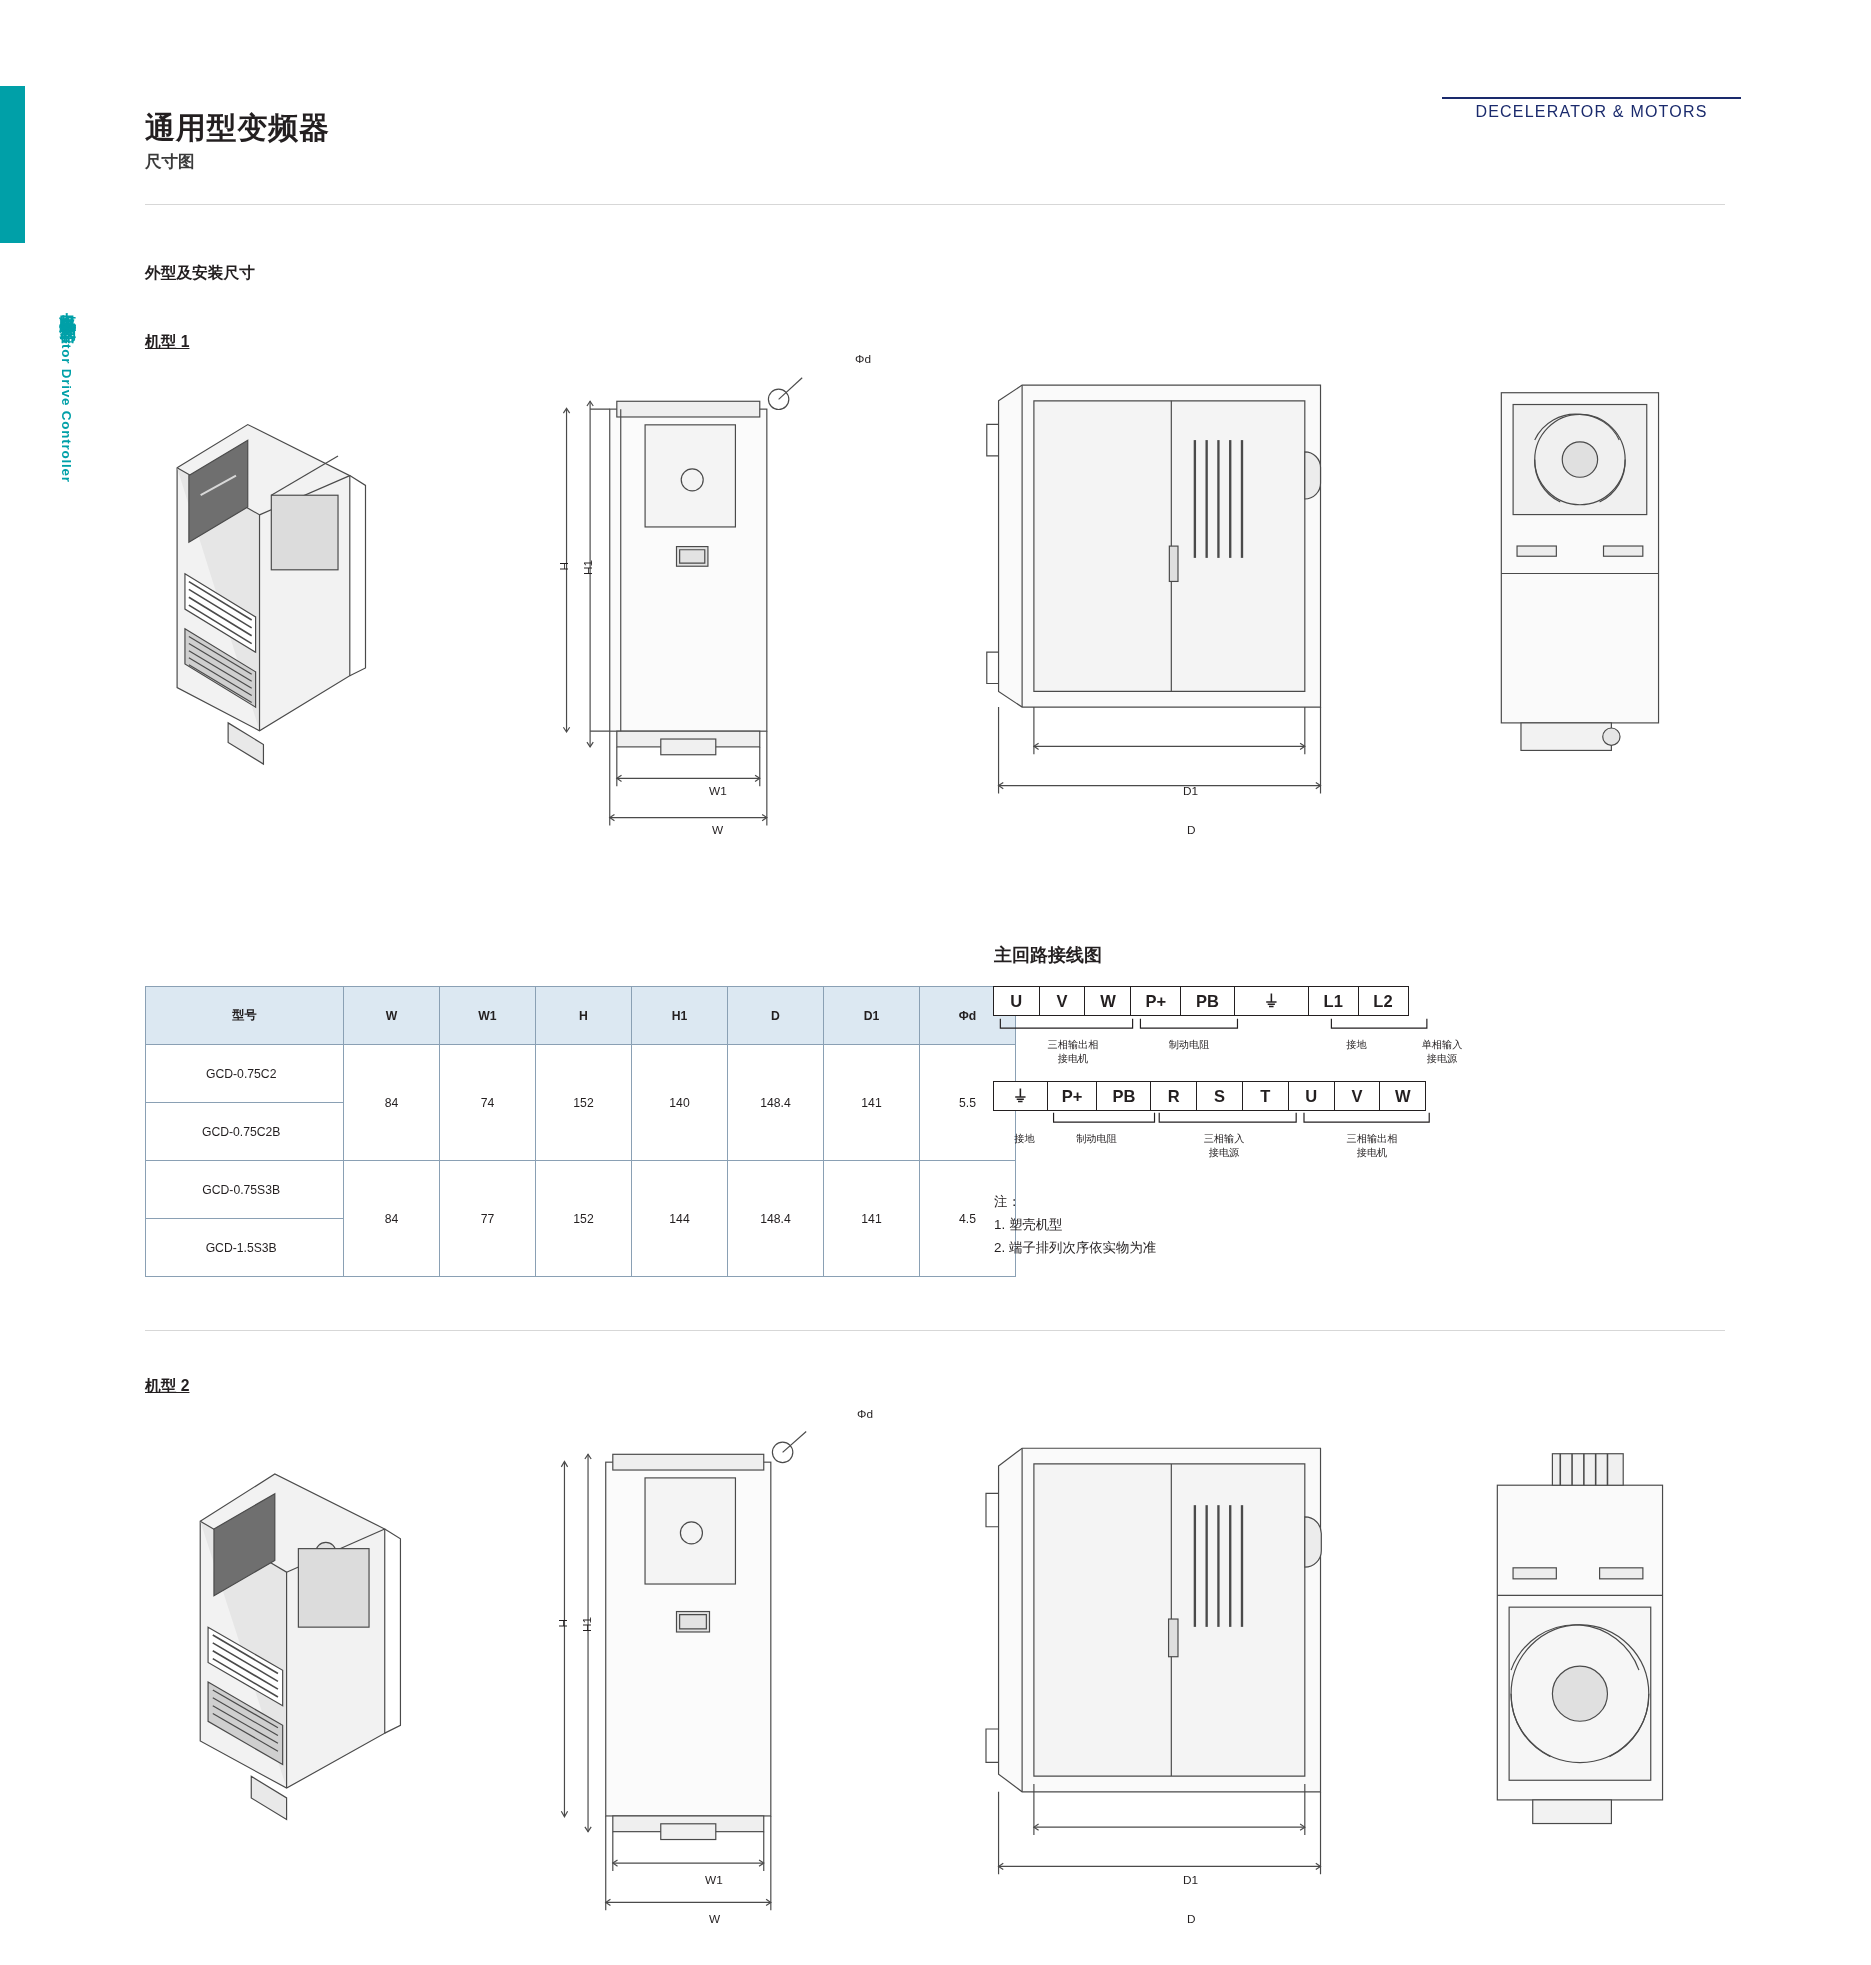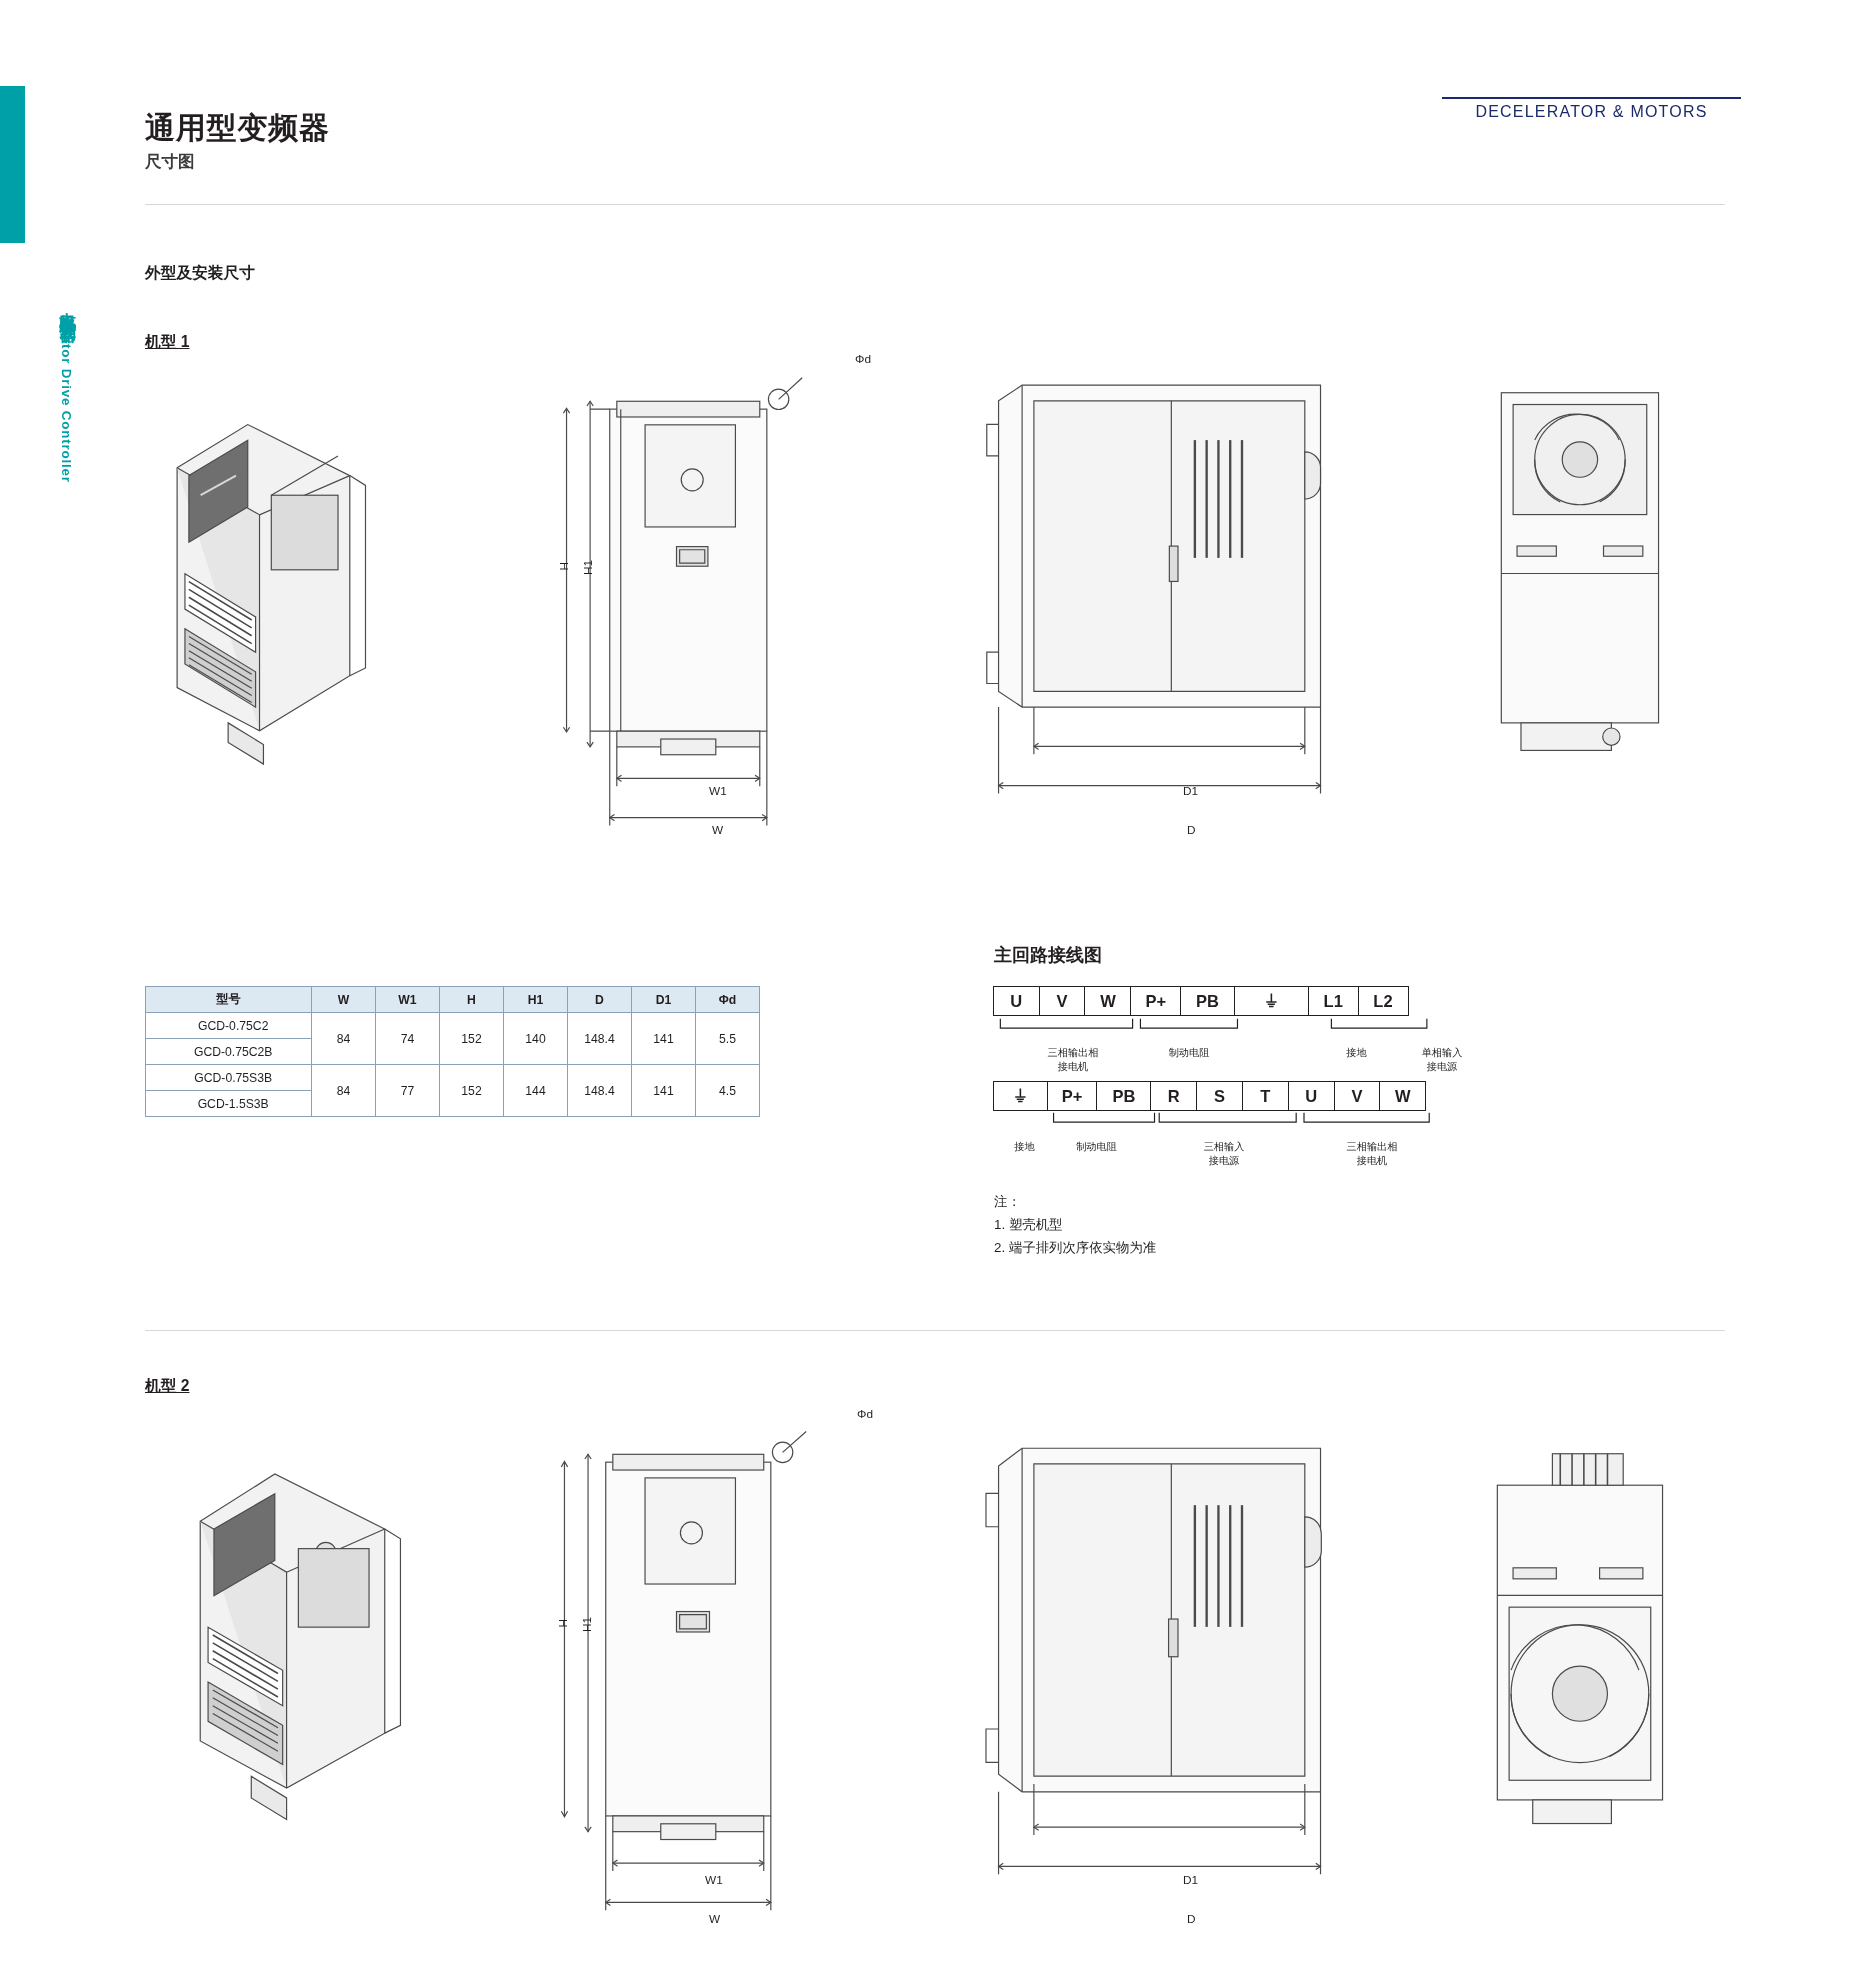--- a/index.html
+++ b/index.html
@@ -28,31 +28,31 @@
   .side-tab{position:absolute;left:59px;top:299px;width:35px;}
   .side-cn{writing-mode:vertical-rl;font-size:16.5px;font-weight:bold;color:#00a0a8;letter-spacing:2.4px;line-height:1.1;}
   .side-en{writing-mode:vertical-rl;font-size:13.4px;font-weight:bold;color:#00a0a8;letter-spacing:0.8px;margin-top:7px;}
 
   
   .sec-label{position:absolute;font-size:15.7px;font-weight:bold;}
   .model-label{position:absolute;font-size:15.7px;font-weight:bold;text-decoration:underline;}
 
   
   table.dim{position:absolute;border-collapse:collapse;font-size:12.2px;}
-  table.dim th,table.dim td{border:0.8px solid #8aa0b4;text-align:center;padding:0;height:25px;color:#231f20;}
+  table.dim th,table.dim td{border:0.8px solid #8aa0b4;text-align:center;padding:16px;height:25px;color:#231f20;}
   table.dim th{background:#dce8f2;font-weight:bold;}
   table.dim td.model{text-align:center;padding-left:9.4px;}
   .c-model{width:165px;} .c-n{width:63px;}
 
   
   .wd-title{position:absolute;font-size:18px;font-weight:bold;}
   .term-row{position:absolute;display:flex;}
   .term{border:1.2px solid #231f20;height:30px;min-width:36px;display:flex;align-items:center;justify-content:center;font-size:16.5px;font-weight:bold;margin-left:-1.2px;padding:0 5.5px;box-sizing:border-box;background:#fff;}
   .note{position:absolute;font-size:13.4px;line-height:1.7;}
-  .cap{position:absolute;font-size:10.2px;text-align:center;line-height:1.35;color:#231f20;margin-top:8px;}
+  .cap{position:absolute;font-size:10.2px;text-align:center;line-height:1.35;color:#231f20;}
 
   
   .draw{position:absolute;}
   .dimtxt{position:absolute;font-size:11.8px;}
   .dimtxt.rot{writing-mode:vertical-rl;transform:rotate(180deg);}
 
   
   .mid-rule{position:absolute;left:145px;width:1580px;height:1.2px;background:#d7d7d7;}
 </style>
 </head>

